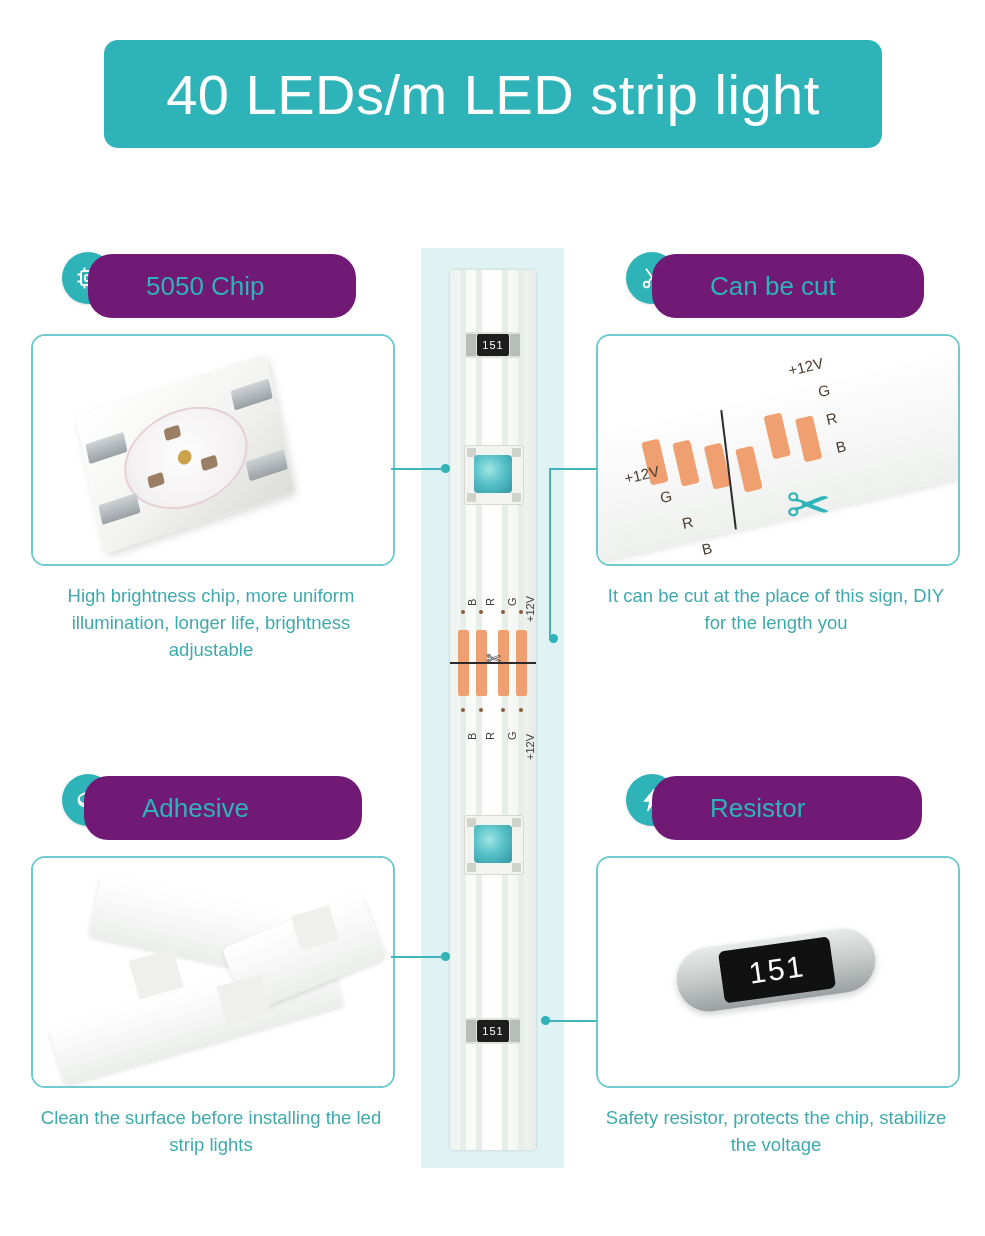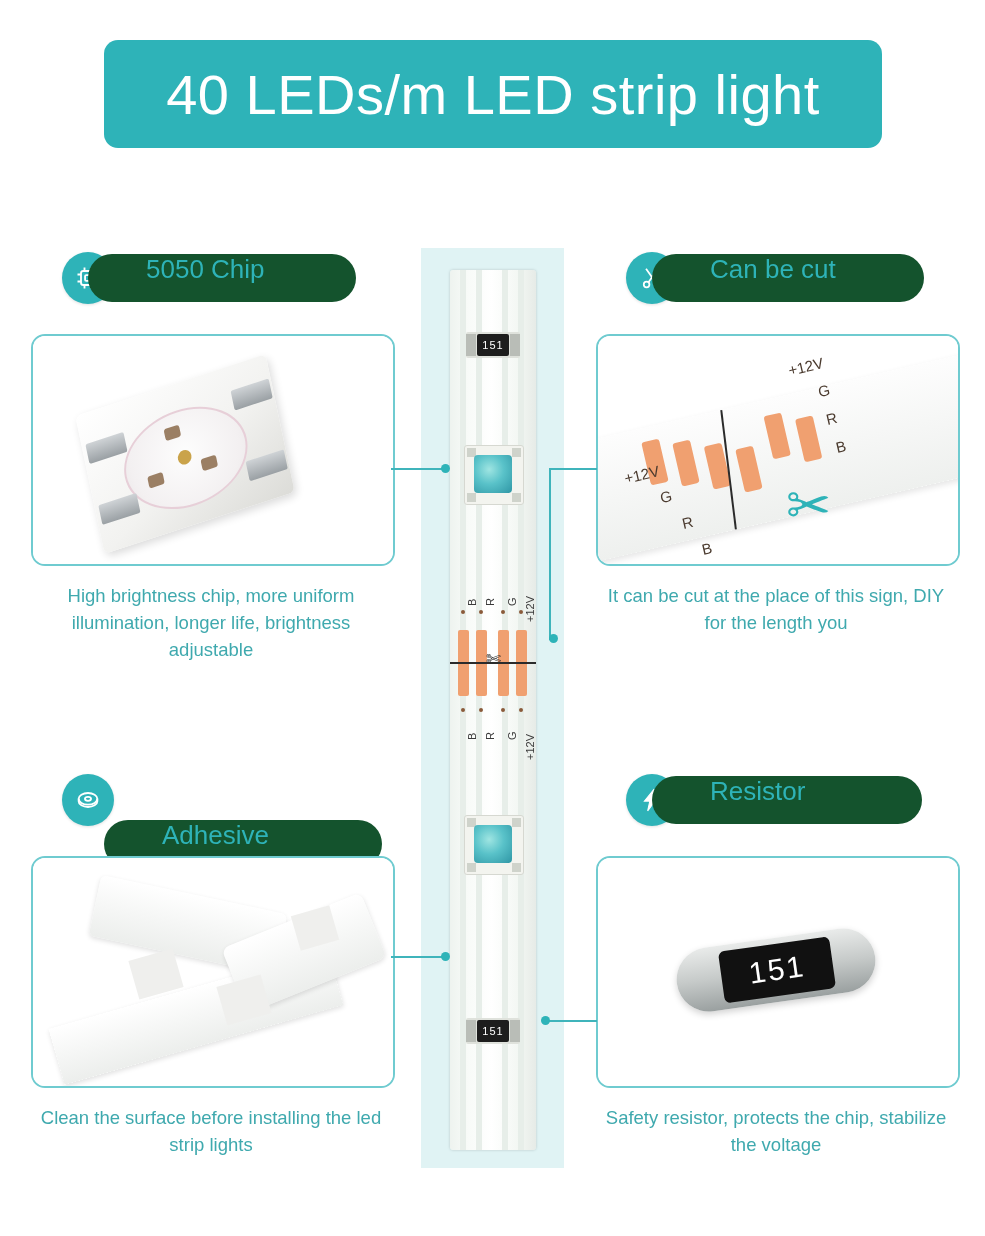--- a/index.html
+++ b/index.html
@@ -132,25 +132,25 @@
   .res-chip .cap {
     position: absolute;
     top: 2px;
     width: 10px; height: 22px;
     background: #b9bdb7;
   }
 
   
   .feat-label {
     position: absolute;
-    height: 48px;
-    background: #14532d;
+    height: 64px;
+    background: #701a75;
     border-radius: 24px;
     display: flex;
-    align-items: flex-start;
+    align-items: center;
     padding-left: 58px;
     padding-right: 22px;
     box-sizing: border-box;
   }
   .feat-label .ftext {
     color: #2eb3b8;
     font-size: 26px;
     white-space: nowrap;
   }
   .badge {
@@ -435,21 +435,21 @@
 <div class="conn" style="left:549px;top:638px;width:6px;height:2px;"></div>
 <div class="conn-dot" style="left:549px;top:634px;"></div>
 
 <div class="badge" style="left:62px;top:774px;">
   <svg width="28" height="28" viewBox="0 0 24 24" fill="none" stroke="#ffffff" stroke-width="1.6">
     <ellipse cx="12" cy="11" rx="8" ry="5"></ellipse>
     <ellipse cx="12" cy="11" rx="2.6" ry="1.7"></ellipse>
     <path d="M4 11v2c0 2.8 3.6 5 8 5s8-2.2 8-5v-2"></path>
   </svg>
 </div>
-<div class="feat-label" style="left:104px;top:776px;width:278px;margin-top:44px;">
+<div class="feat-label" style="left:84px;top:776px;width:278px;">
   <span class="ftext">Adhesive</span>
 </div>
 
 <div class="card-box" style="left:31px;top:856px;width:360px;height:228px;">
   <div class="adh-photo">
     <div class="adh-tape" style="left:18px;top:130px;width:290px;height:58px;transform:rotate(-16deg);"></div>
     <div class="adh-tape" style="left:60px;top:36px;width:190px;height:62px;transform:rotate(12deg);border-radius:6px;"></div>
     <div class="adh-tape" style="left:196px;top:60px;width:150px;height:70px;transform:rotate(-22deg);border-radius:8px;"></div>
     <div class="adh-patch" style="left:100px;top:96px;width:46px;height:40px;transform:rotate(-16deg);"></div>
     <div class="adh-patch" style="left:188px;top:122px;width:46px;height:40px;transform:rotate(-16deg);"></div>

